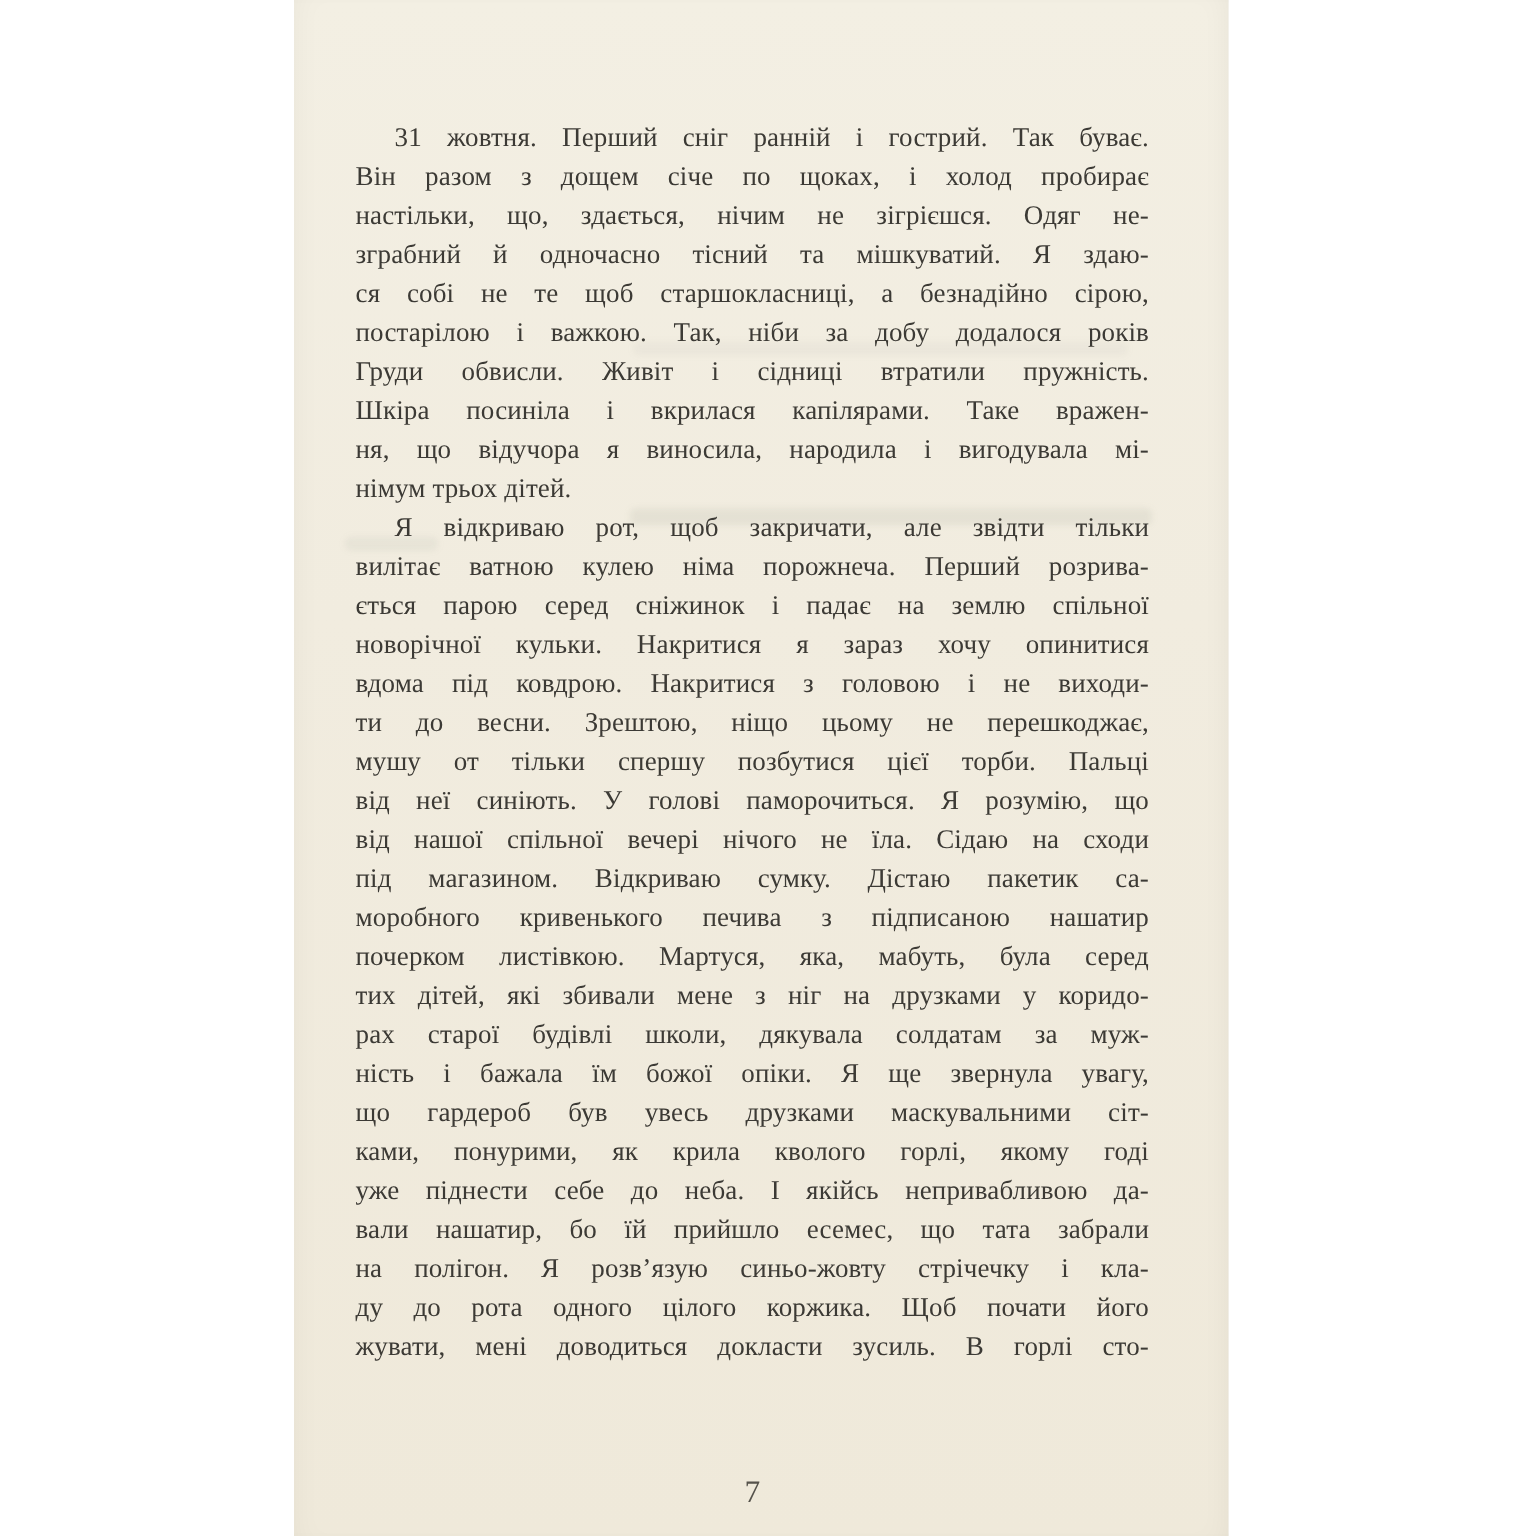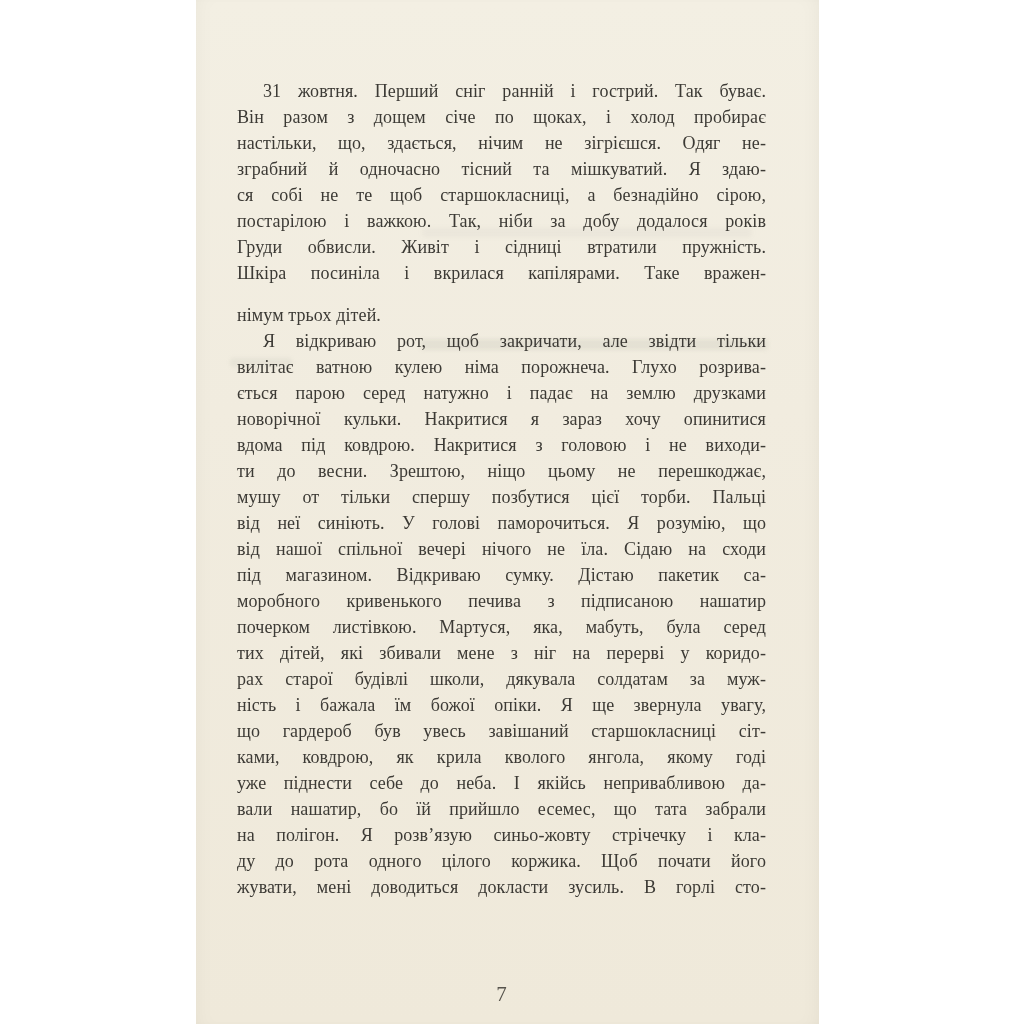--- a/index.html
+++ b/index.html
@@ -34,21 +34,21 @@
     font-size: 18px;
   }
   .line {
     line-height: 26px;
     height: 26px;
     text-align: justify;
     text-align-last: justify;
     letter-spacing: 0.1px;
   }
   .line.indent { text-indent: 26px; }
-  .line.endline { text-align-last: left; margin-top: 16px; }
+  .line.endline { text-align-last: left; }
   .page-number {
     position: absolute;
     left: 41px;
     top: 982px;
     width: 529px;
     text-align: center;
     font-size: 21px;
     color: #56534c;
   }
   
@@ -72,38 +72,39 @@
     <div class="bleed bleed-3"></div>
     <div class="text-block">
         <div class="line indent">31 жовтня. Перший сніг ранній і гострий. Так буває.</div>
         <div class="line">Він разом з дощем січе по щоках, і холод пробирає</div>
         <div class="line">настільки, що, здається, нічим не зігрієшся. Одяг не-</div>
         <div class="line">зграбний й одночасно тісний та мішкуватий. Я здаю-</div>
         <div class="line">ся собі не те щоб старшокласниці, а безнадійно сірою,</div>
         <div class="line">постарілою і важкою. Так, ніби за добу додалося років</div>
         <div class="line">Груди обвисли. Живіт і сідниці втратили пружність.</div>
         <div class="line">Шкіра посиніла і вкрилася капілярами. Таке вражен-</div>
+        <div class="line">ня, що відучора я виносила, народила і вигодувала мі-</div>
         <div class="line endline">німум трьох дітей.</div>
         <div class="line indent">Я відкриваю рот, щоб закричати, але звідти тільки</div>
-        <div class="line">вилітає ватною кулею німа порожнеча. Глухо розрива-</div>
-        <div class="line">ється парою серед натужно і падає на землю друзками</div>
+        <div class="line">вилітає ватною кулею німа порожнеча. Перший розрива-</div>
+        <div class="line">ється парою серед сніжинок і падає на землю спільної</div>
         <div class="line">новорічної кульки. Накритися я зараз хочу опинитися</div>
         <div class="line">вдома під ковдрою. Накритися з головою і не виходи-</div>
         <div class="line">ти до весни. Зрештою, ніщо цьому не перешкоджає,</div>
         <div class="line">мушу от тільки спершу позбутися цієї торби. Пальці</div>
         <div class="line">від неї синіють. У голові паморочиться. Я розумію, що</div>
         <div class="line">від нашої спільної вечері нічого не їла. Сідаю на сходи</div>
         <div class="line">під магазином. Відкриваю сумку. Дістаю пакетик са-</div>
         <div class="line">моробного кривенького печива з підписаною нашатир</div>
         <div class="line">почерком листівкою. Мартуся, яка, мабуть, була серед</div>
-        <div class="line">тих дітей, які збивали мене з ніг на перерві у коридо-</div>
+        <div class="line">тих дітей, які збивали мене з ніг на друзками у коридо-</div>
         <div class="line">рах старої будівлі школи, дякувала солдатам за муж-</div>
         <div class="line">ність і бажала їм божої опіки. Я ще звернула увагу,</div>
-        <div class="line">що гардероб був увесь завішаний старшокласниці сіт-</div>
-        <div class="line">ками, ковдрою, як крила кволого янгола, якому годі</div>
+        <div class="line">що гардероб був увесь друзками маскувальними сіт-</div>
+        <div class="line">ками, понурими, як крила кволого горлі, якому годі</div>
         <div class="line">уже піднести себе до неба. І якійсь непривабливою да-</div>
         <div class="line">вали нашатир, бо їй прийшло есемес, що тата забрали</div>
         <div class="line">на полігон. Я розв’язую синьо-жовту стрічечку і кла-</div>
         <div class="line">ду до рота одного цілого коржика. Щоб почати його</div>
         <div class="line">жувати, мені доводиться докласти зусиль. В горлі сто-</div>
       </div>
     <div class="page-number">7</div>
   </div>
 </div>
 

